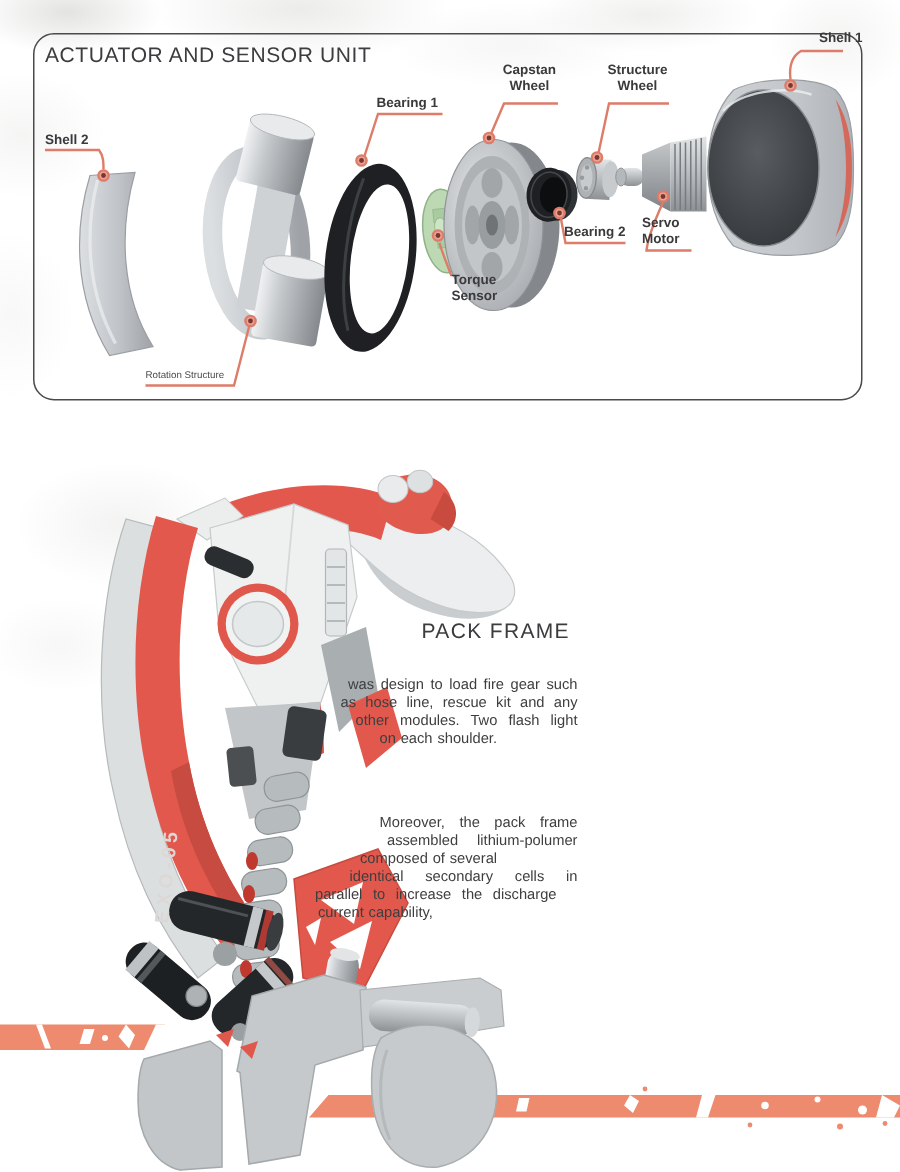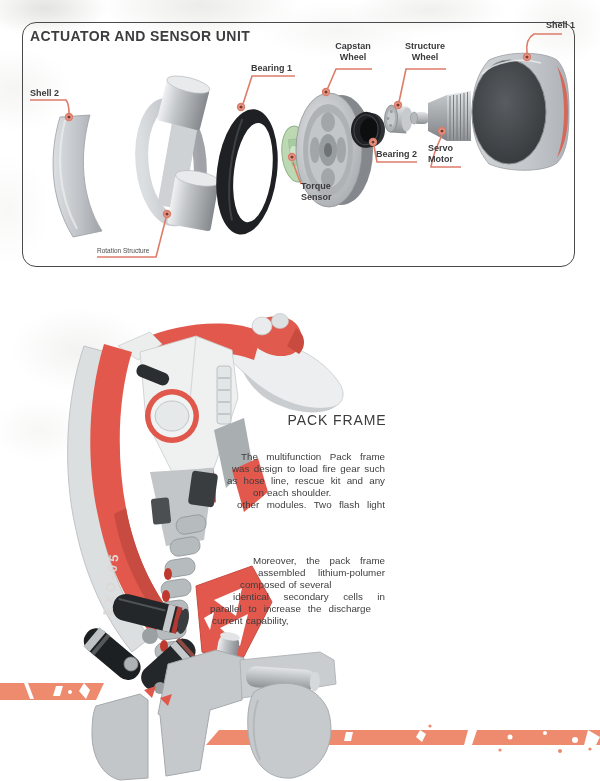--- a/index.html
+++ b/index.html
@@ -19,39 +19,39 @@
       radial-gradient(ellipse 100px 60px at 80px 350px, rgba(200,200,196,.22), transparent 70%),
       radial-gradient(ellipse 70px 45px at 40px 430px, rgba(205,205,200,.16), transparent 70%),
       radial-gradient(ellipse 120px 40px at 340px 30px, rgba(205,205,200,.18), transparent 70%);
   }
   .diagram-box{
     position:absolute;left:22px;top:22px;width:551px;height:243px;
     border:1.6px solid #4a4a4c;border-radius:14px;background:transparent;z-index:3;
   }
   .diagram-title{
     position:absolute;left:30px;top:28px;font-size:14px;letter-spacing:.4px;
-    color:#3d3d3f;font-weight:700;z-index:4;white-space:nowrap;
+    color:#3d3d3f;font-weight:400;z-index:4;white-space:nowrap;
   }
   .art{position:absolute;left:0;top:0;z-index:2;}
   .lbl{
     position:absolute;z-index:4;font-size:9px;font-weight:700;line-height:1.18;
     color:#3a3a3c;white-space:nowrap;
   }
   .lbl.wrap{white-space:normal;}
   #lbl-shell2{left:30px;top:88px;}
   #lbl-rotation{left:97px;top:247px;font-size:6.5px;font-weight:400;color:#4c4c4e;}
   #lbl-bearing1{left:251px;top:63px;}
   #lbl-torque{left:301px;top:181px;width:38px;}
   #lbl-capstan{left:329px;top:41px;width:48px;text-align:center;}
   #lbl-bearing2{left:376px;top:149px;}
   #lbl-structure{left:401px;top:41px;width:48px;text-align:center;}
   #lbl-servo{left:428px;top:143px;width:34px;}
   #lbl-shell1{left:546px;top:20px;}
   .pack-title{
-    position:absolute;left:281px;top:412px;width:112px;text-align:center;z-index:4;
+    position:absolute;left:281px;top:412px;width:112px;z-index:4;
     font-size:14px;letter-spacing:.9px;color:#3c3c3e;font-weight:400;
   }
   .pack-text{position:absolute;left:205px;top:451px;width:180px;z-index:4;
     font-size:9.8px;color:#3e3e40;}
   .p-line{line-height:12px;height:12px;text-align:justify;text-align-last:justify;word-spacing:.5px;}
   .p-line.last{text-align:left;text-align-last:left;}
   .para2{margin-top:12px;}
   .l10{padding-left:36px;}
   .l11{padding-left:27px;}
   .l12{padding-left:22px;}
@@ -419,25 +419,24 @@
 <div class="lbl wrap" id="lbl-torque">Torque Sensor</div>
 <div class="lbl wrap" id="lbl-capstan">Capstan Wheel</div>
 <div class="lbl" id="lbl-bearing2">Bearing 2</div>
 <div class="lbl wrap" id="lbl-structure">Structure Wheel</div>
 <div class="lbl wrap" id="lbl-servo">Servo Motor</div>
 <div class="lbl" id="lbl-shell1">Shell 1</div>
 
 <div class="pack-title">PACK FRAME</div>
 <div class="pack-text">
   <div class="para1">
-    <div class="p-line l10">The multifunction Pack frame</div>
     <div class="p-line l11">was design to load fire gear such</div>
     <div class="p-line l12">as hose line, rescue kit and any</div>
+    <div class="p-line l13">other modules. Two flash light</div>
     <div class="p-line last l14">on each shoulder.</div>
-    <div class="p-line l13">other modules. Two flash light</div>
   </div>
   <div class="para2">
     <div class="p-line l20">Moreover, the pack frame</div>
     <div class="p-line l21">assembled lithium-polumer</div>
     <div class="p-line last l23">composed of several</div>
     <div class="p-line l24">identical secondary cells in</div>
     <div class="p-line l25">parallel to increase the discharge</div>
     <div class="p-line last l26">current capability,</div>
   </div>
 </div>

